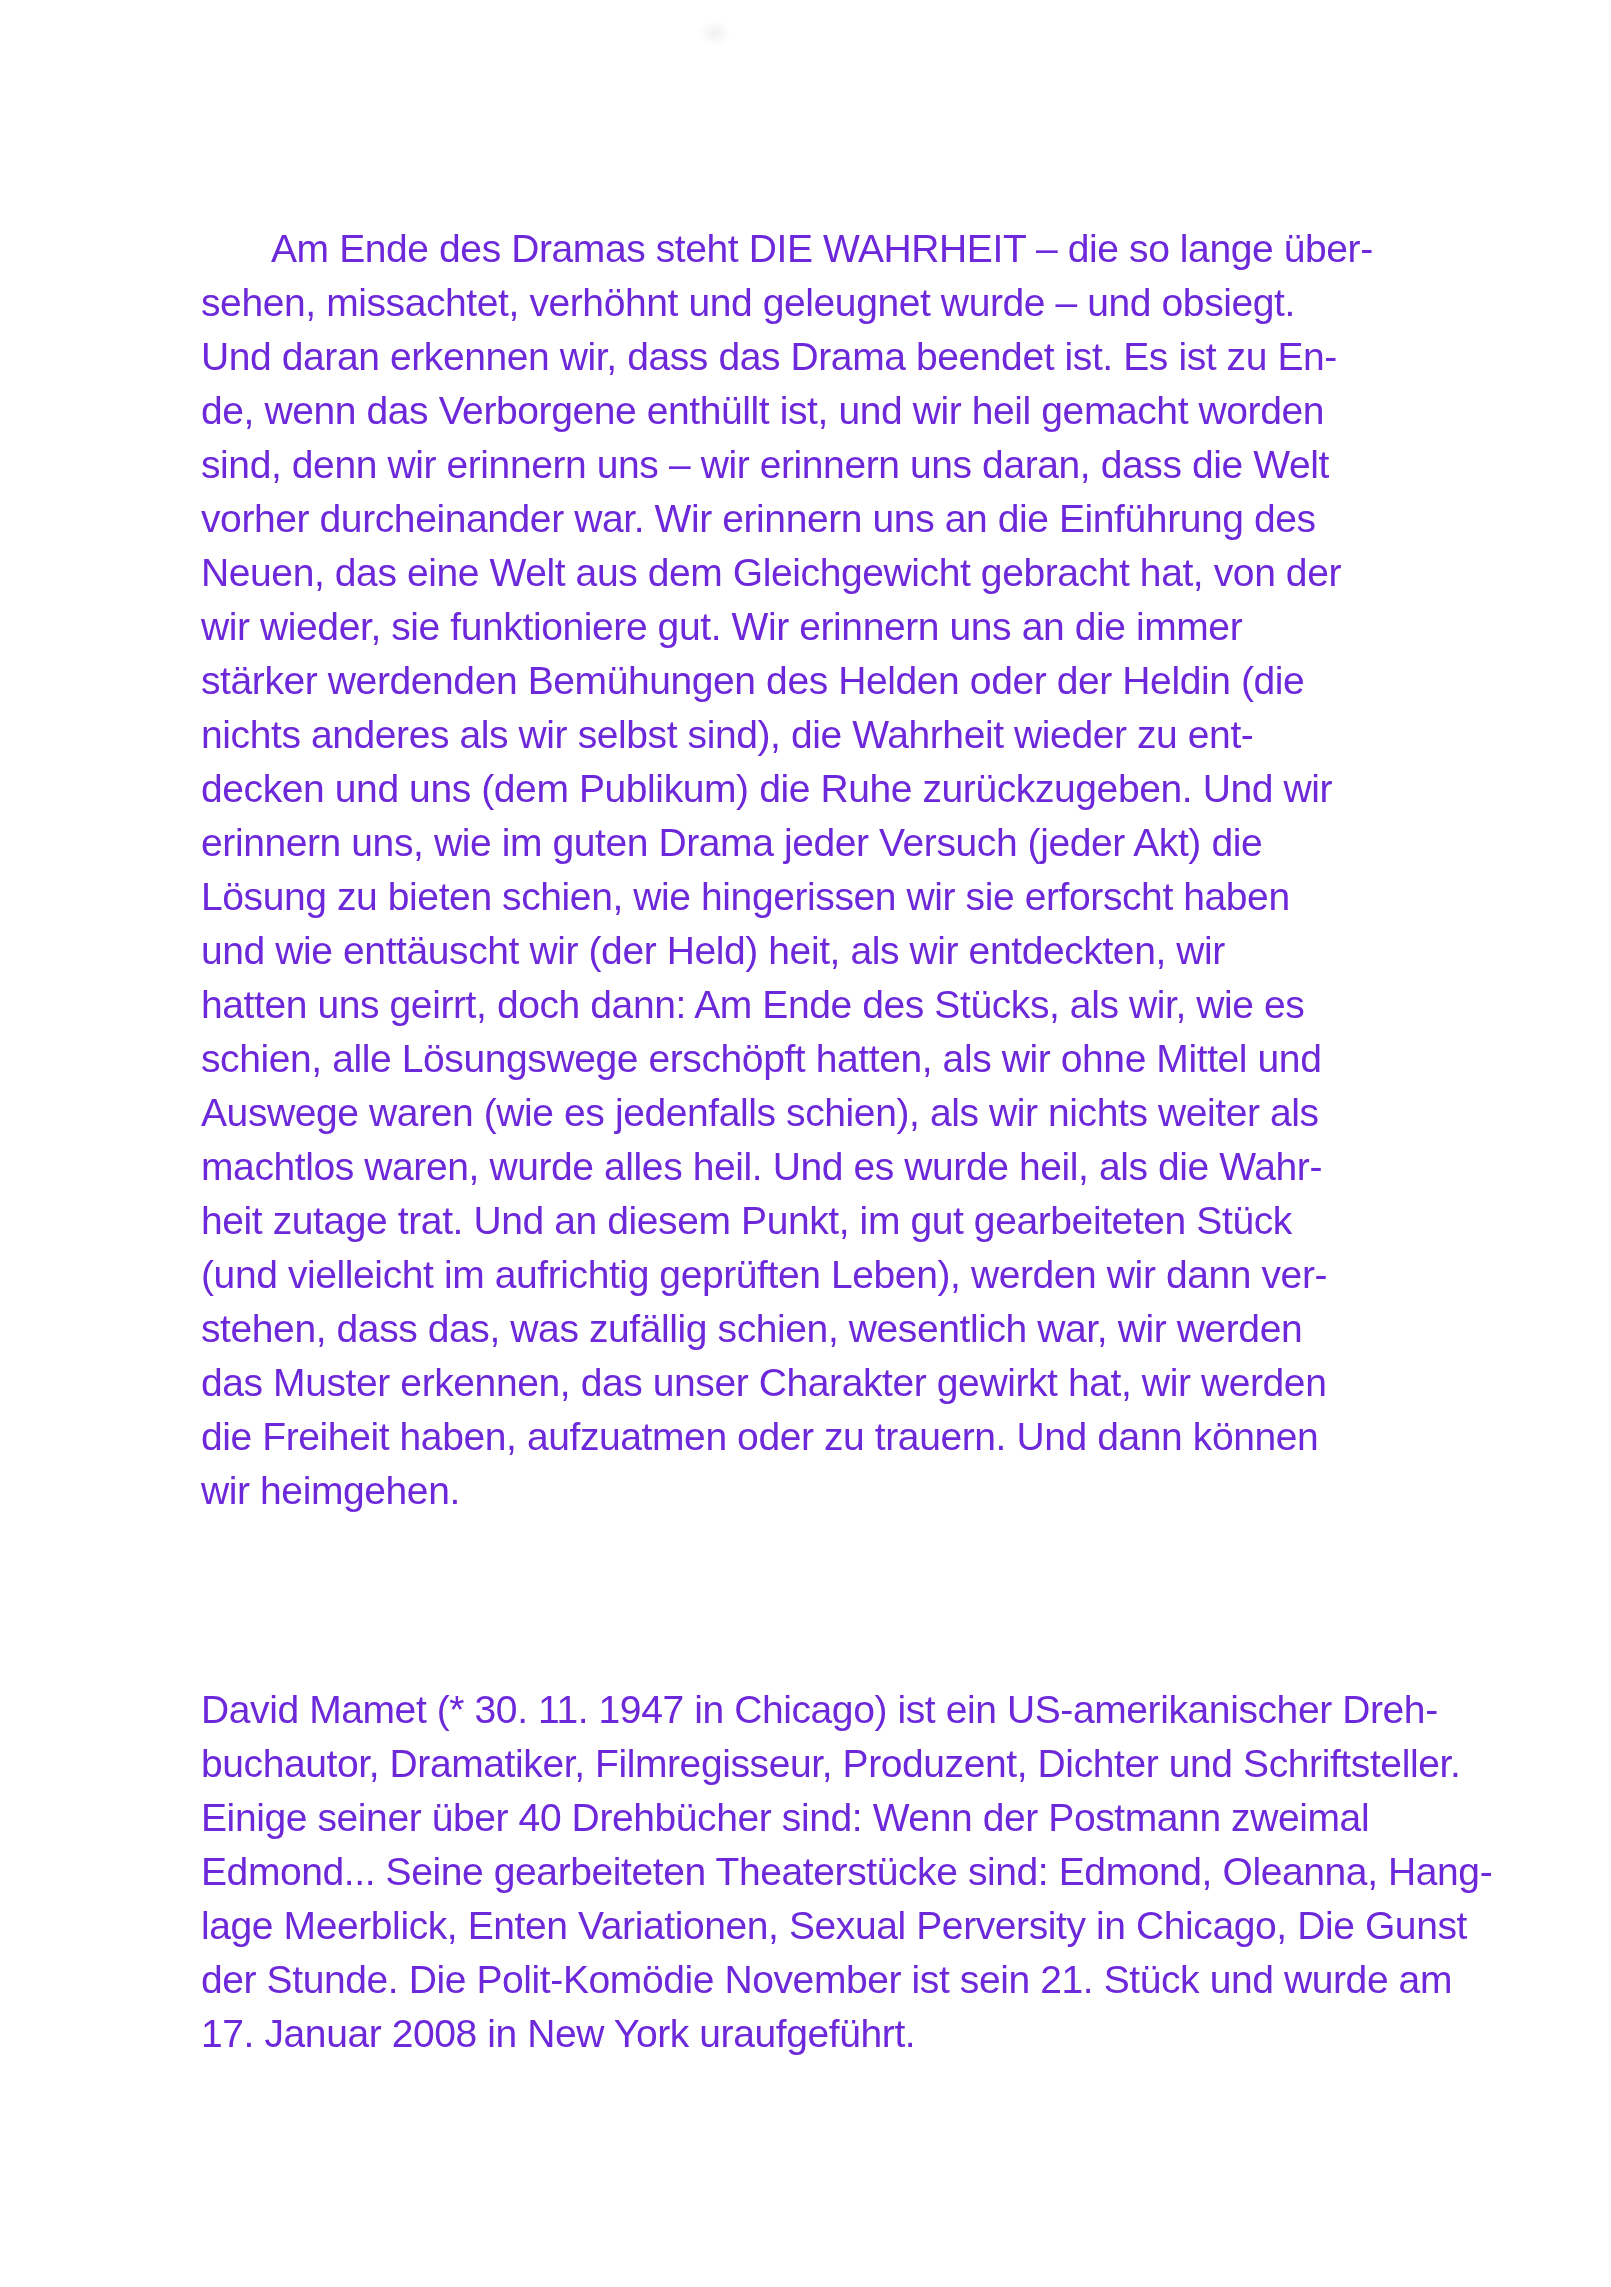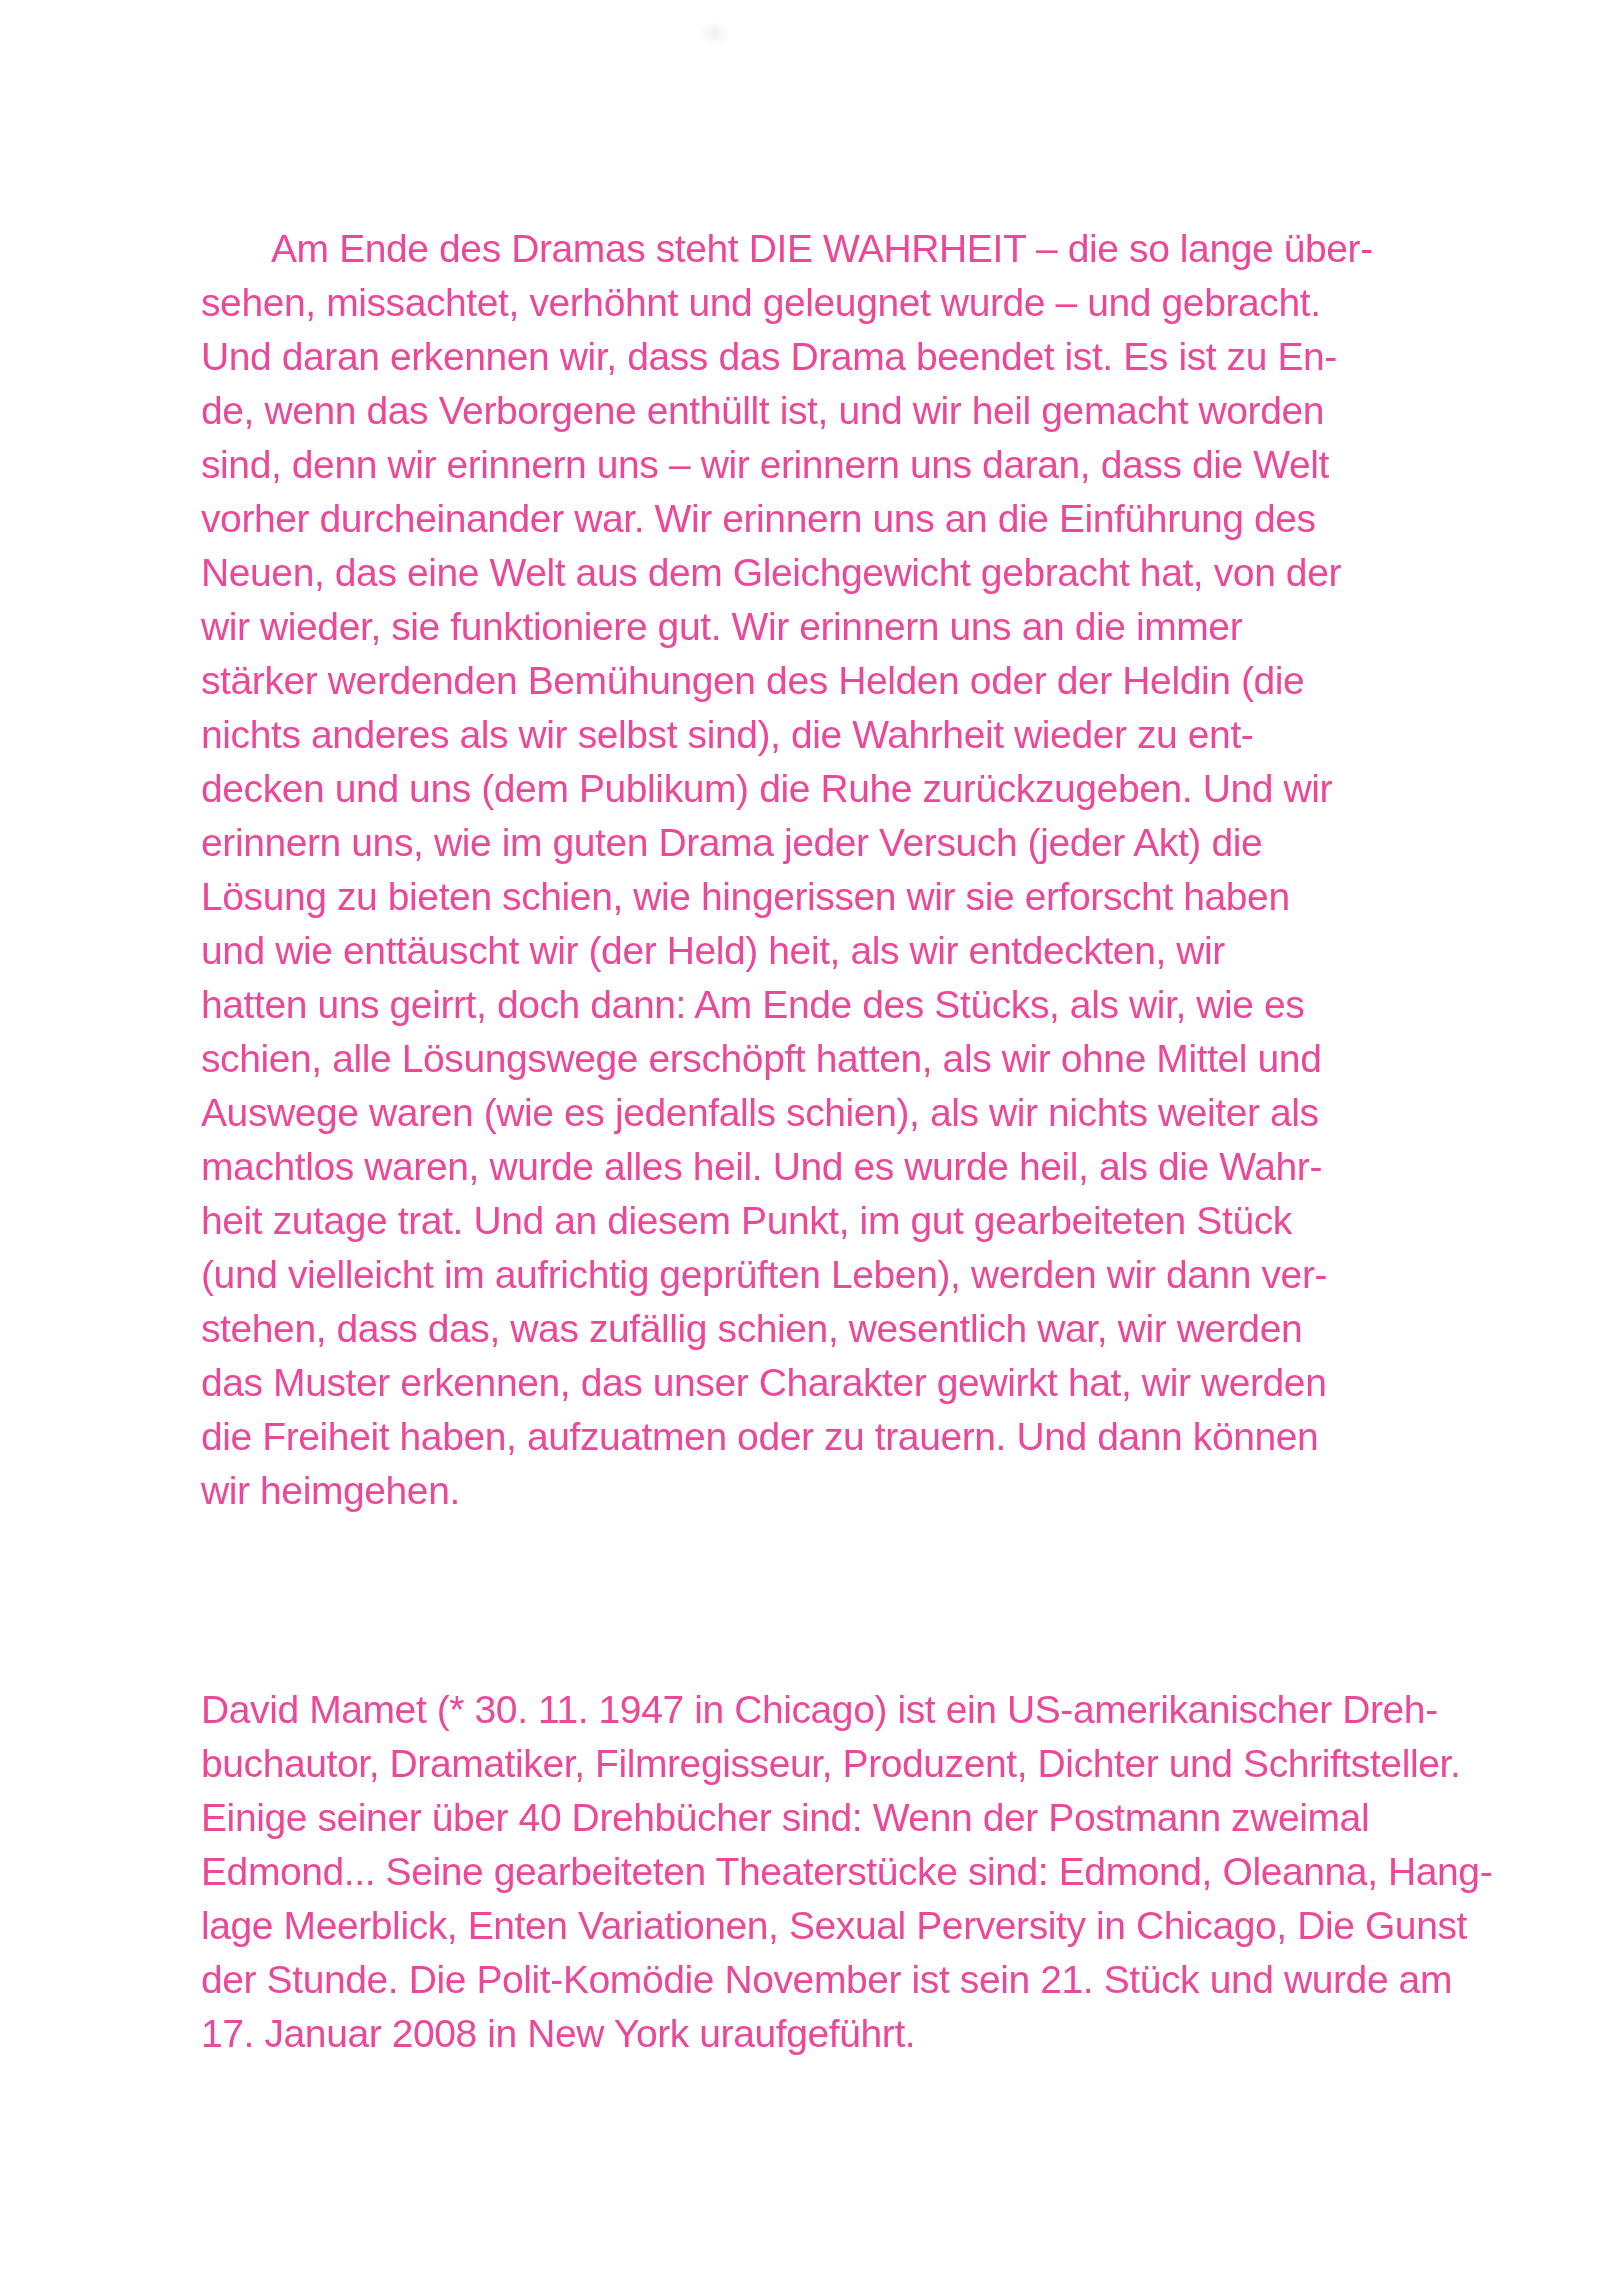--- a/index.html
+++ b/index.html
@@ -7,21 +7,21 @@
     padding: 0;
     overflow: hidden;
     background: #ffffff;
   }
   .page {
     position: relative;
     width: 1431px;
     height: 2288px;
     background: #ffffff;
     font-family: "Liberation Sans", sans-serif;
-    color: #ec4899;
+    color: #6d28d9;
   }
   .textblock {
     position: absolute;
     left: 201px;
     width: 1347px;
     font-size: 39px;
     line-height: 54px;
     letter-spacing: -0.4px;
     font-weight: 400;
   }
@@ -45,21 +45,21 @@
     background: radial-gradient(ellipse at center, #f1f1f1 0%, #ffffff 70%);
   }
 </style>
 </head>
 <body>
 
 <div class="page">
   <div class="artifact"></div>
   <div id="main-par" class="textblock">
       <div class="line indent">Am Ende des Dramas steht DIE WAHRHEIT – die so lange über-</div>
-      <div class="line">sehen, missachtet, verhöhnt und geleugnet wurde – und gebracht.</div>
+      <div class="line">sehen, missachtet, verhöhnt und geleugnet wurde – und obsiegt.</div>
       <div class="line">Und daran erkennen wir, dass das Drama beendet ist. Es ist zu En-</div>
       <div class="line">de, wenn das Verborgene enthüllt ist, und wir heil gemacht worden</div>
       <div class="line">sind, denn wir erinnern uns – wir erinnern uns daran, dass die Welt</div>
       <div class="line">vorher durcheinander war. Wir erinnern uns an die Einführung des</div>
       <div class="line">Neuen, das eine Welt aus dem Gleichgewicht gebracht hat, von der</div>
       <div class="line">wir wieder, sie funktioniere gut. Wir erinnern uns an die immer</div>
       <div class="line">stärker werdenden Bemühungen des Helden oder der Heldin (die</div>
       <div class="line">nichts anderes als wir selbst sind), die Wahrheit wieder zu ent-</div>
       <div class="line">decken und uns (dem Publikum) die Ruhe zurückzugeben. Und wir</div>
       <div class="line">erinnern uns, wie im guten Drama jeder Versuch (jeder Akt) die</div>

